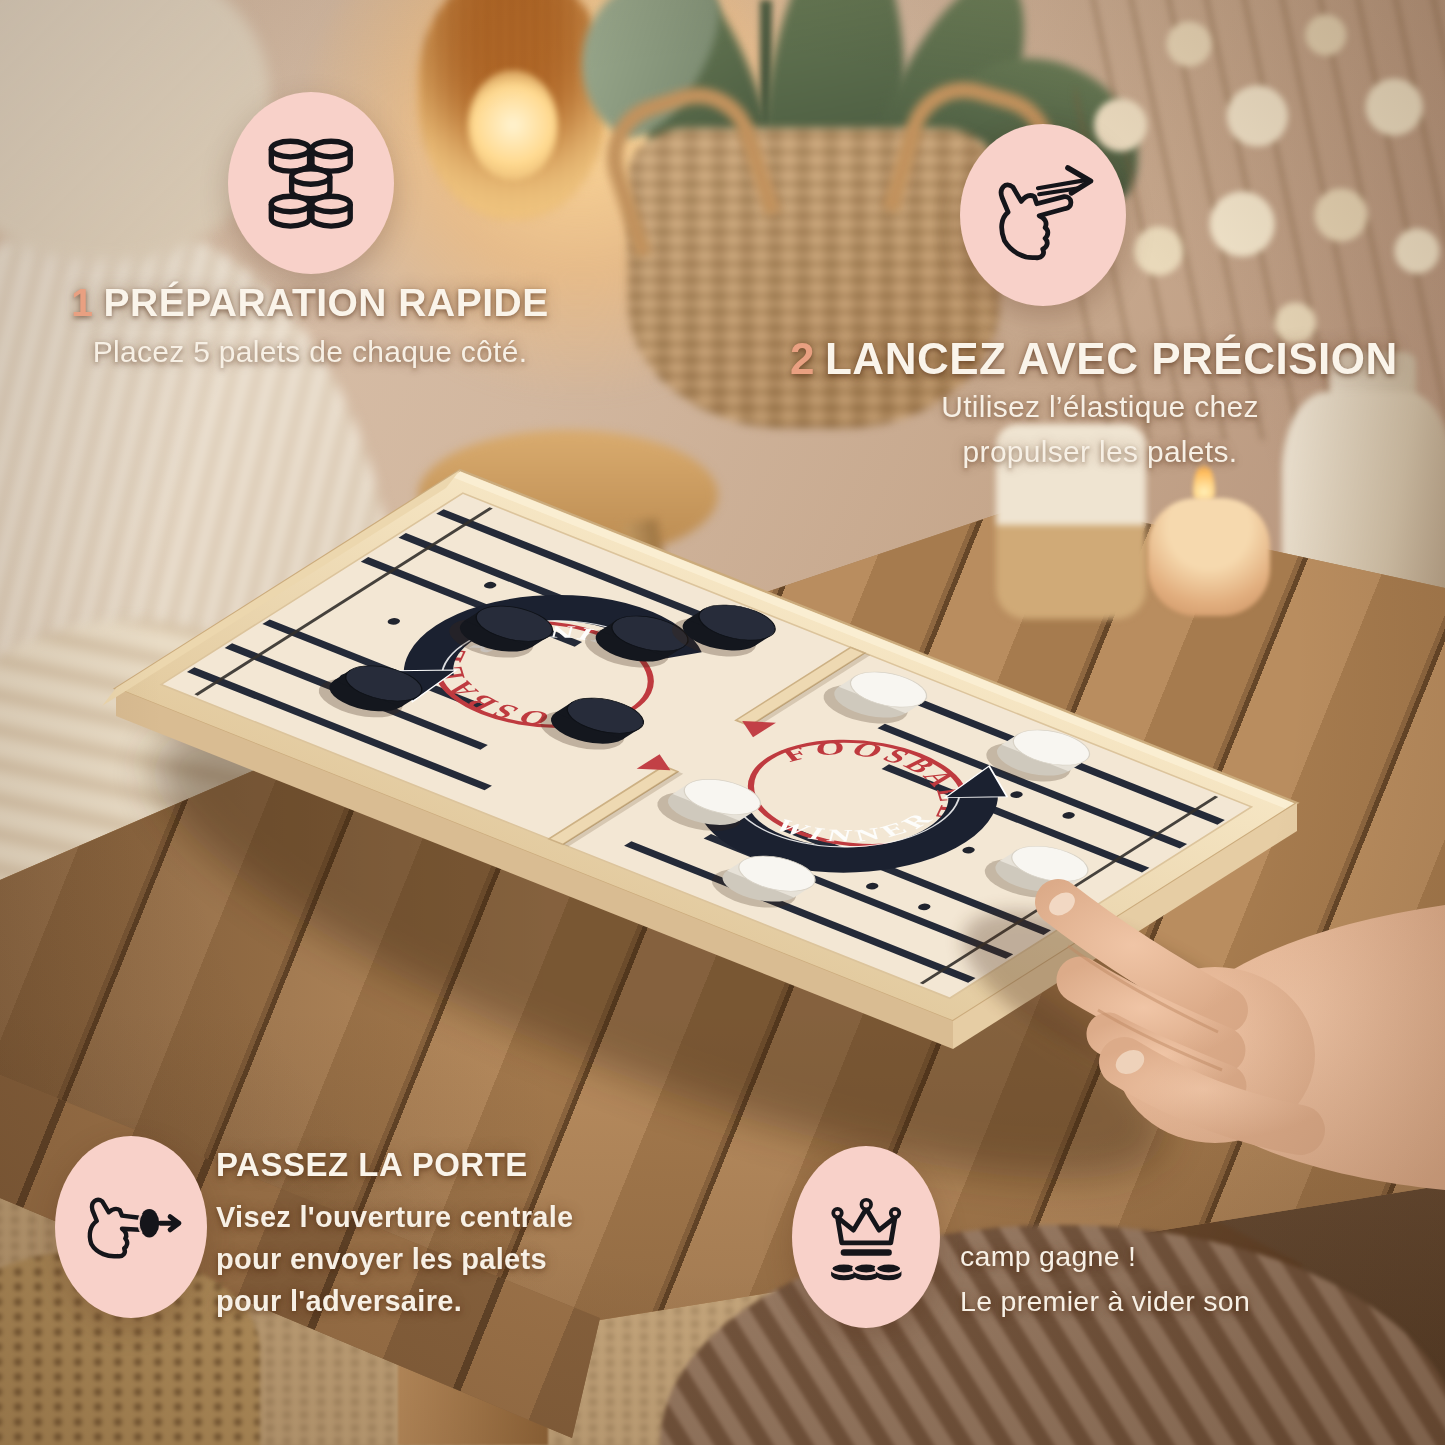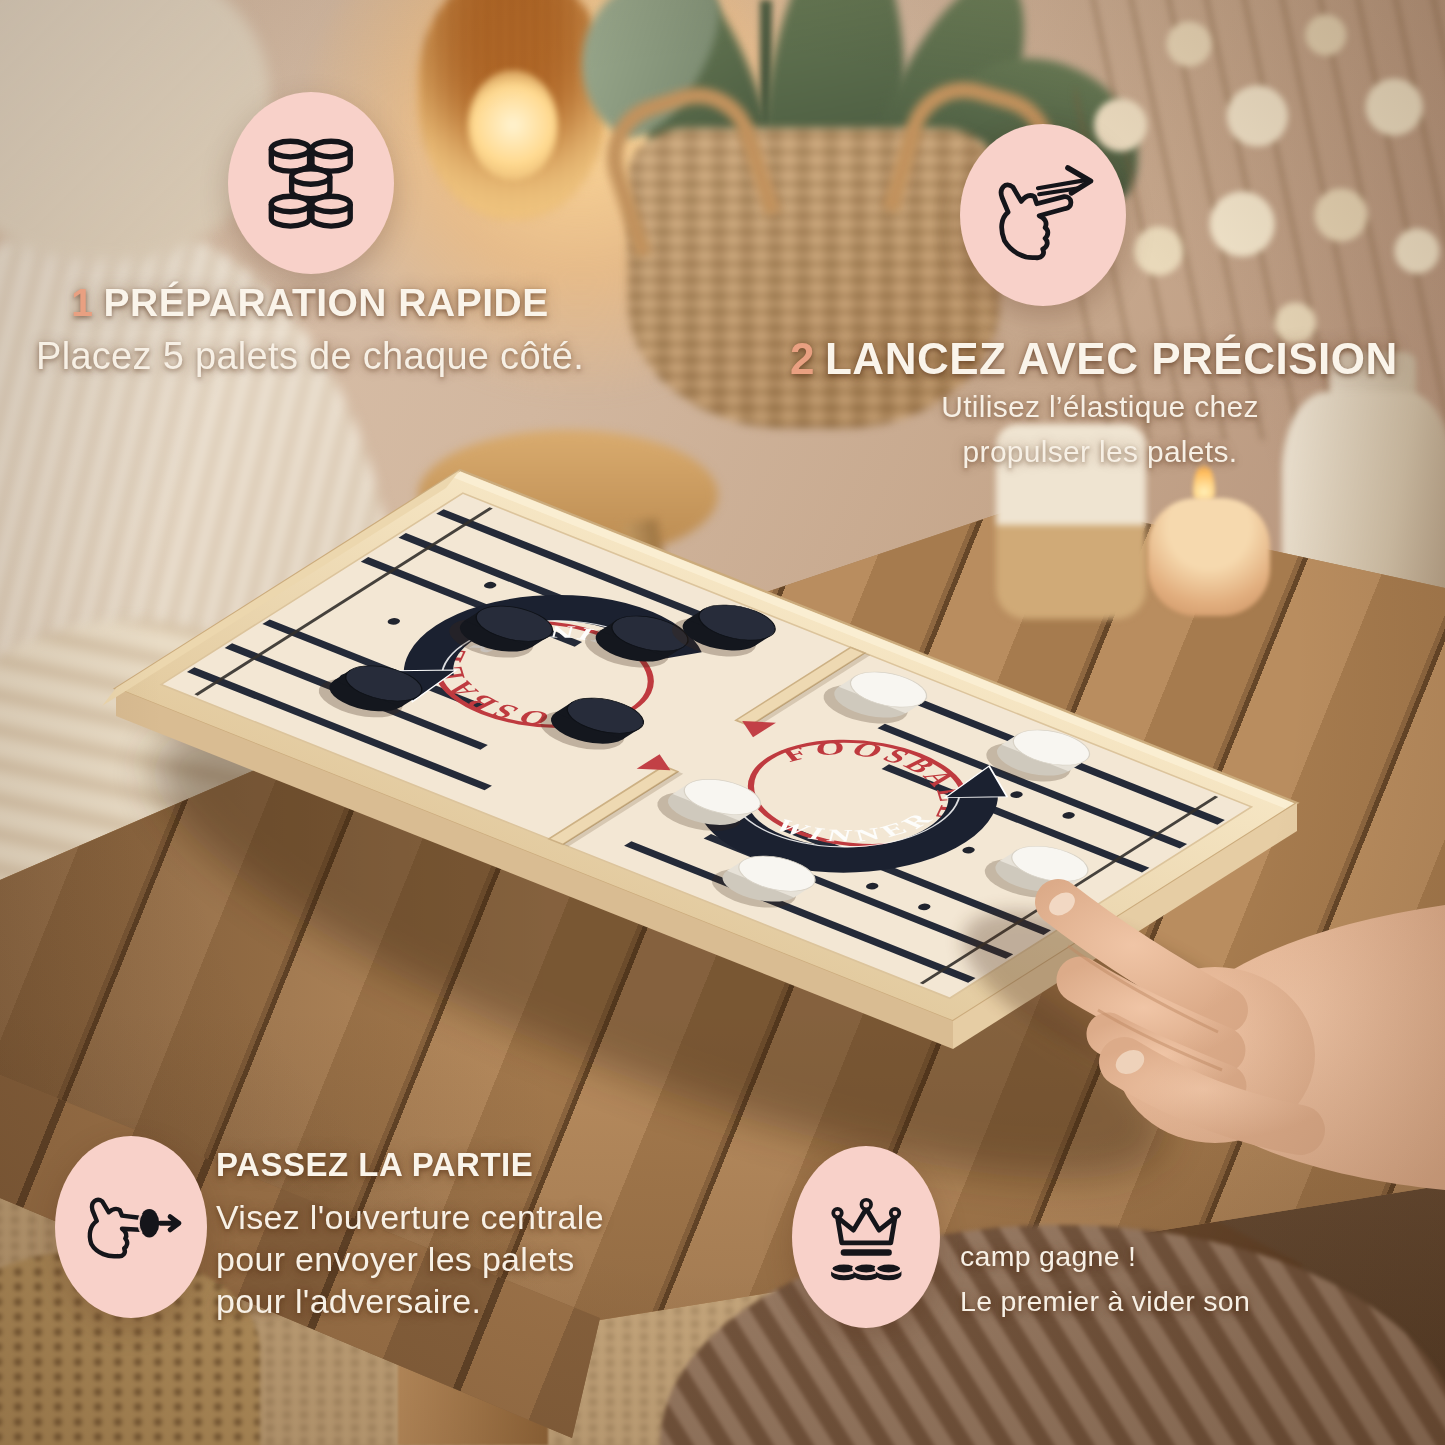--- a/index.html
+++ b/index.html
@@ -347,21 +347,21 @@
         <g>
             <path d="M 51,68 v12 a16,6.5 0 0 0 32,0 v-12"></path>
             <ellipse cx="67" cy="68" rx="16" ry="6.5"></ellipse>
           </g>
       </g>
     </svg>
   </div>
   <div class="abs h-title center" style="left:35px;top:281px;width:550px;font-size:39px;">
     <span class="h-num">1</span><span>PRÉPARATION RAPIDE</span>
   </div>
-  <div class="abs bodytext center" style="left:35px;top:335px;width:550px;font-size:38px;">Placez 5 palets de chaque côté.</div>
+  <div class="abs bodytext center" style="left:35px;top:335px;width:550px;font-size:30px;">Placez 5 palets de chaque côté.</div>
 
   <div class="abs circle" style="left:960px;top:124px;width:166px;height:182px;">
     <svg viewBox="0 0 100 100">
       <path d="M 18,72 C 14,62 15,53 21,48 L 16,36 C 13,28 19,22 25,27 L 32,39
                C 35,35 39,33 43,35 L 45,41 L 68,35 A 5,5 0 0 1 69,45 L 47,51
                C 52,53 54,57 52,61 C 55,63 55,67 52,70 C 55,73 54,77 50,79
                C 52,83 49,87 44,86 C 35,87 24,82 18,72 Z" fill="#f8d1c9" stroke="#15151a" stroke-width="4" stroke-linejoin="round"></path>
       <path d="M 46,28 L 87,21 M 47,33 L 80,28" stroke="#15151a" stroke-width="3.5" stroke-linecap="round"></path>
       <path d="M 71,11 L 90,22 L 74,32" fill="none" stroke="#15151a" stroke-width="4.5" stroke-linejoin="round" stroke-linecap="round"></path>
     </svg>
@@ -378,22 +378,22 @@
     <svg viewBox="0 0 100 100">
       <path d="M 14,66 C 11,57 13,49 19,45 L 15,35 C 13,28 19,23 24,27 L 30,37
                C 33,34 37,33 40,35 L 42,40 L 58,42 A 5,6 0 0 1 58,53 L 42,52
                C 46,55 47,58 45,61 C 48,64 47,68 44,70 C 46,74 43,78 38,77
                C 30,78 19,75 14,66 Z" fill="#f8d1c9" stroke="#15151a" stroke-width="4" stroke-linejoin="round"></path>
       <ellipse cx="67" cy="47" rx="9" ry="13" fill="#15151a"></ellipse>
       <path d="M 60,38 A 12,14 0 0 0 60,56" fill="none" stroke="#f8d1c9" stroke-width="2" opacity=".9"></path>
       <path d="M 77,47 L 94,47 M 94,47 L 86,41 M 94,47 L 86,53" stroke="#15151a" stroke-width="4.5" stroke-linecap="round" stroke-linejoin="round" fill="none"></path>
     </svg>
   </div>
-  <div class="abs h-title" style="left:216px;top:1146px;font-size:33px;">PASSEZ LA PARTIE</div>
-  <div class="abs bodytext" style="left:216px;top:1196px;font-size:34px;line-height:42px;">
+  <div class="abs h-title" style="left:216px;top:1146px;font-size:33px;">PASSEZ LA PORTE</div>
+  <div class="abs bodytext" style="left:216px;top:1196px;font-size:29px;line-height:42px;font-weight:bold;">
     <span>Visez l'ouverture centrale</span>
     <span>pour envoyer les palets</span>
     <span>pour l'adversaire.</span>
   </div>
 
   <div class="abs circle" style="left:792px;top:1146px;width:148px;height:182px;">
     <svg viewBox="0 0 100 100">
       <path d="M 27,56 L 23,32 L 38,44 L 50,24 L 62,44 L 77,32 L 73,56 Z" fill="#f8d1c9" stroke="#15151a" stroke-width="4.5" stroke-linejoin="round"></path>
       <circle cx="23" cy="28" r="4" fill="#f8d1c9" stroke="#15151a" stroke-width="3.5"></circle>
       <circle cx="50" cy="20" r="4.5" fill="#f8d1c9" stroke="#15151a" stroke-width="3.5"></circle>

